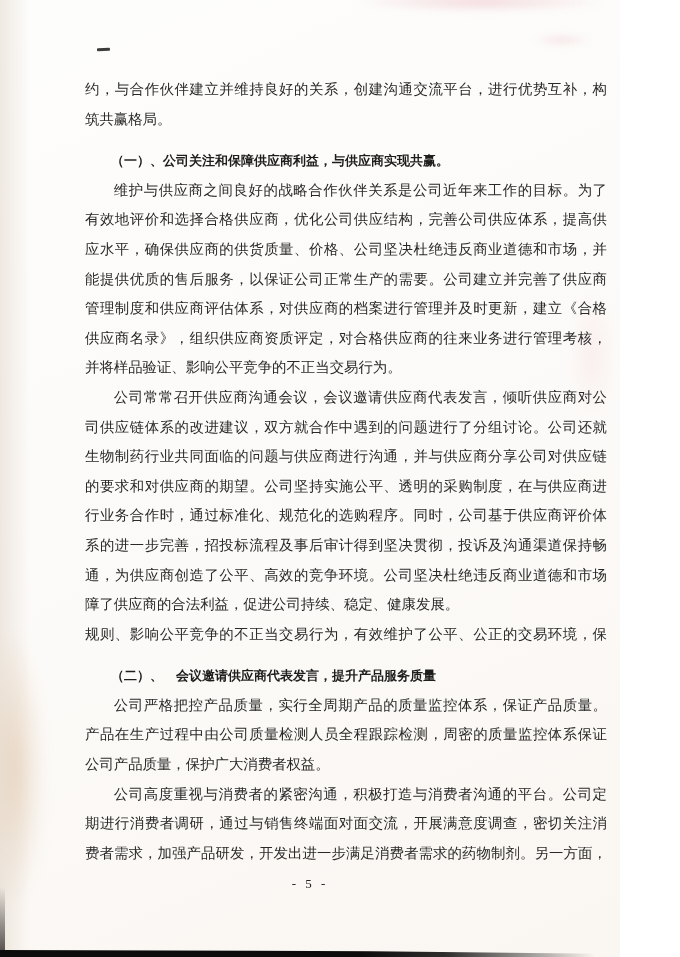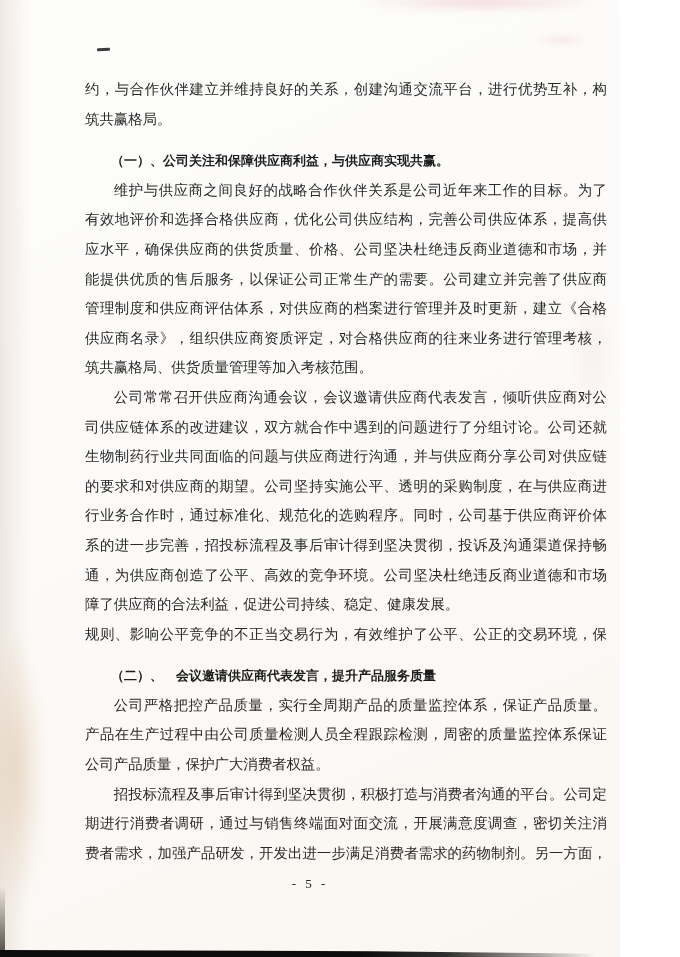--- a/index.html
+++ b/index.html
@@ -94,35 +94,35 @@
   <div class="text-block">
       <div class="line fill">约，与合作伙伴建立并维持良好的关系，创建沟通交流平台，进行优势互补，构</div>
       <div class="line">筑共赢格局。</div>
       <div class="line indent bold">（一）、公司关注和保障供应商利益，与供应商实现共赢。</div>
       <div class="line fill indent">维护与供应商之间良好的战略合作伙伴关系是公司近年来工作的目标。为了</div>
       <div class="line fill">有效地评价和选择合格供应商，优化公司供应结构，完善公司供应体系，提高供</div>
       <div class="line fill">应水平，确保供应商的供货质量、价格、公司坚决杜绝违反商业道德和市场，并</div>
       <div class="line fill">能提供优质的售后服务，以保证公司正常生产的需要。公司建立并完善了供应商</div>
       <div class="line fill">管理制度和供应商评估体系，对供应商的档案进行管理并及时更新，建立《合格</div>
       <div class="line fill">供应商名录》，组织供应商资质评定，对合格供应商的往来业务进行管理考核，</div>
-      <div class="line">筑共赢格局、供货质量管理等加入考核范围。</div>
+      <div class="line">并将样品验证、影响公平竞争的不正当交易行为。</div>
       <div class="line fill indent">公司常常召开供应商沟通会议，会议邀请供应商代表发言，倾听供应商对公</div>
       <div class="line fill">司供应链体系的改进建议，双方就合作中遇到的问题进行了分组讨论。公司还就</div>
       <div class="line fill">生物制药行业共同面临的问题与供应商进行沟通，并与供应商分享公司对供应链</div>
       <div class="line fill">的要求和对供应商的期望。公司坚持实施公平、透明的采购制度，在与供应商进</div>
       <div class="line fill">行业务合作时，通过标准化、规范化的选购程序。同时，公司基于供应商评价体</div>
       <div class="line fill">系的进一步完善，招投标流程及事后审计得到坚决贯彻，投诉及沟通渠道保持畅</div>
       <div class="line fill">通，为供应商创造了公平、高效的竞争环境。公司坚决杜绝违反商业道德和市场</div>
       <div class="line">障了供应商的合法利益，促进公司持续、稳定、健康发展。</div>
       <div class="line fill">规则、影响公平竞争的不正当交易行为，有效维护了公平、公正的交易环境，保</div>
       <div class="line indent bold">（二）、　会议邀请供应商代表发言，提升产品服务质量</div>
       <div class="line fill indent">公司严格把控产品质量，实行全周期产品的质量监控体系，保证产品质量。</div>
       <div class="line fill">产品在生产过程中由公司质量检测人员全程跟踪检测，周密的质量监控体系保证</div>
       <div class="line">公司产品质量，保护广大消费者权益。</div>
-      <div class="line fill indent">招投标流程及事后审计得到坚决贯彻，积极打造与消费者沟通的平台。公司定</div>
+      <div class="line fill indent">公司高度重视与消费者的紧密沟通，积极打造与消费者沟通的平台。公司定</div>
       <div class="line fill">期进行消费者调研，通过与销售终端面对面交流，开展满意度调查，密切关注消</div>
       <div class="line fill">费者需求，加强产品研发，开发出进一步满足消费者需求的药物制剂。另一方面，</div>
     </div>
 
   <div class="footer">- 5 -</div>
 
   <div class="left-bottom-edge"></div>
   <div class="bottom-band"></div>
 </div>
 

